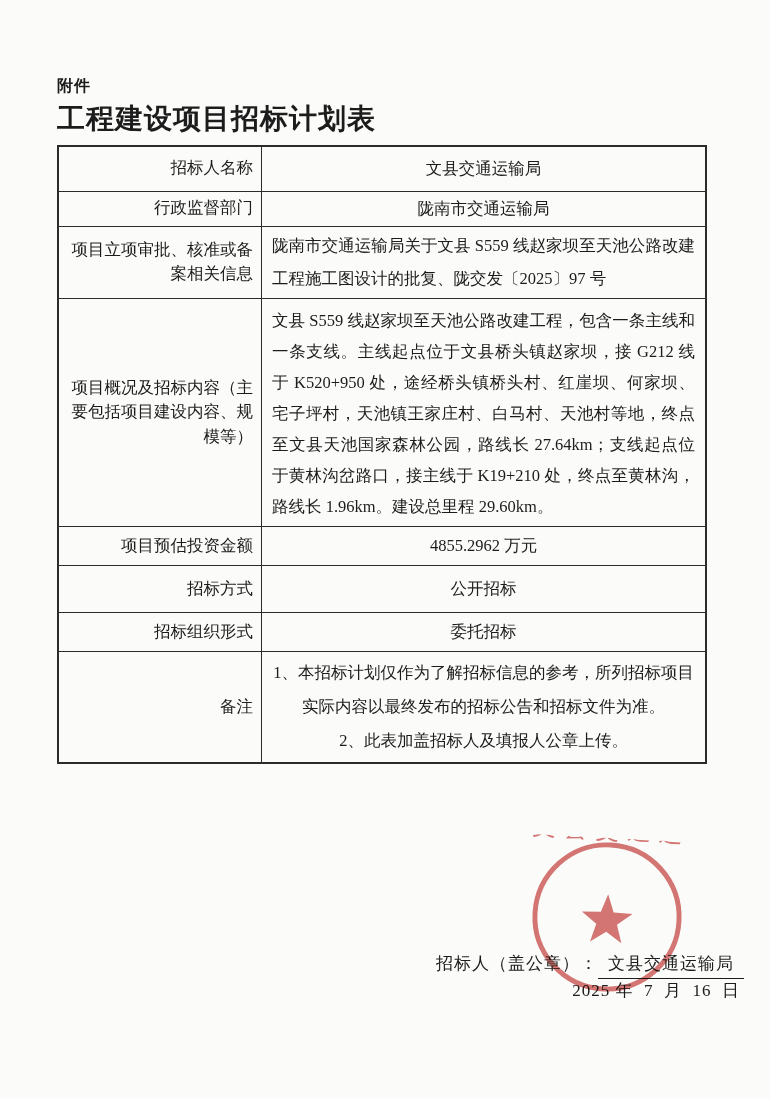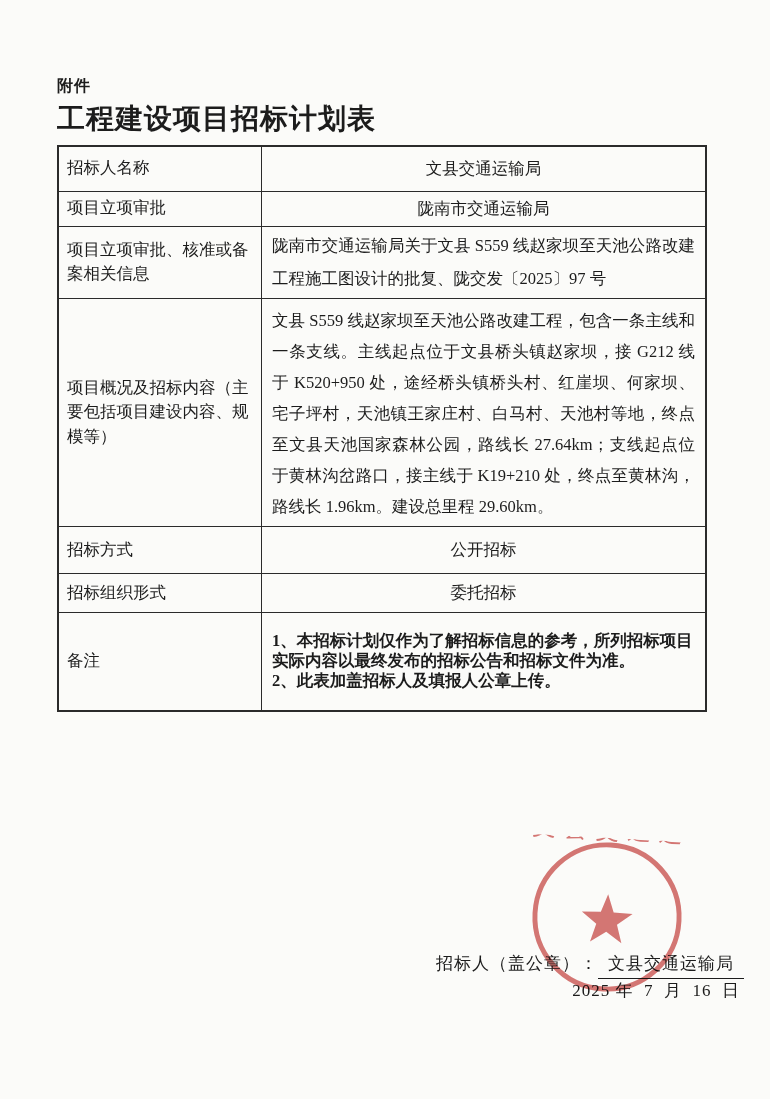--- a/index.html
+++ b/index.html
@@ -27,25 +27,25 @@
     border-collapse:collapse;table-layout:fixed;
     border:2px solid #2b2b2b;
   }
   table.plan td{
     border:1px solid #2b2b2b;
     font-size:16.5px;
     padding:2px 8px;
     vertical-align:middle;
     overflow:hidden;
   }
-  td.lbl{width:186px;text-align:left;line-height:1.5;}
+  td.lbl{width:186px;text-align:right;line-height:1.5;}
   td.val{text-align:center;}
   td.val.wrap2{text-align:justify;line-height:2.05;padding:2px 10px;}
   td.val.para{text-align:justify;line-height:31px;padding:6px 10px 4px 10px;vertical-align:top;}
-  td.val.notes{text-align:left;white-space:pre-line;line-height:20px;padding:4px 10px;font-weight:bold;}
+  td.val.notes{text-align:center;white-space:pre-line;line-height:34px;padding:4px 10px;}
   td.val.low{padding-top:14px;}
   .sign-line{
     position:absolute;top:952px;right:58px;
     font-size:17px;letter-spacing:1px;
   }
   .sign-name{
     display:inline-block;
     border-bottom:1.6px solid #1c1c1c;
     padding:0 10px 3px 10px;
   }
@@ -71,30 +71,34 @@
 
   <h1 class="doc-title">工程建设项目招标计划表</h1>
 
   <table class="plan">
     <tbody>
       <tr style="height:45px">
         <td class="lbl">招标人名称</td>
         <td class="val">文县交通运输局</td>
       </tr>
       <tr style="height:35px">
-        <td class="lbl">项目立项审批</td>
+        <td class="lbl">行政监督部门</td>
         <td class="val">陇南市交通运输局</td>
       </tr>
       <tr style="height:65px">
         <td class="lbl">项目立项审批、核准或备案相关信息</td>
         <td class="val wrap2">陇南市交通运输局关于文县 S559 线赵家坝至天池公路改建工程施工图设计的批复、陇交发〔2025〕97 号</td>
       </tr>
       <tr style="height:188px">
         <td class="lbl">项目概况及招标内容（主要包括项目建设内容、规模等）</td>
         <td class="val para">文县 S559 线赵家坝至天池公路改建工程，包含一条主线和一条支线。主线起点位于文县桥头镇赵家坝，接 G212 线于 K520+950 处，途经桥头镇桥头村、红崖坝、何家坝、宅子坪村，天池镇王家庄村、白马村、天池村等地，终点至文县天池国家森林公园，路线长 27.64km；支线起点位于黄林沟岔路口，接主线于 K19+210 处，终点至黄林沟，路线长 1.96km。建设总里程 29.60km。</td>
+      </tr>
+      <tr style="height:39px">
+        <td class="lbl">项目预估投资金额</td>
+        <td class="val">4855.2962 万元</td>
       </tr>
       <tr style="height:47px">
         <td class="lbl">招标方式</td>
         <td class="val">公开招标</td>
       </tr>
       <tr style="height:39px">
         <td class="lbl">招标组织形式</td>
         <td class="val">委托招标</td>
       </tr>
       <tr style="height:98px">

